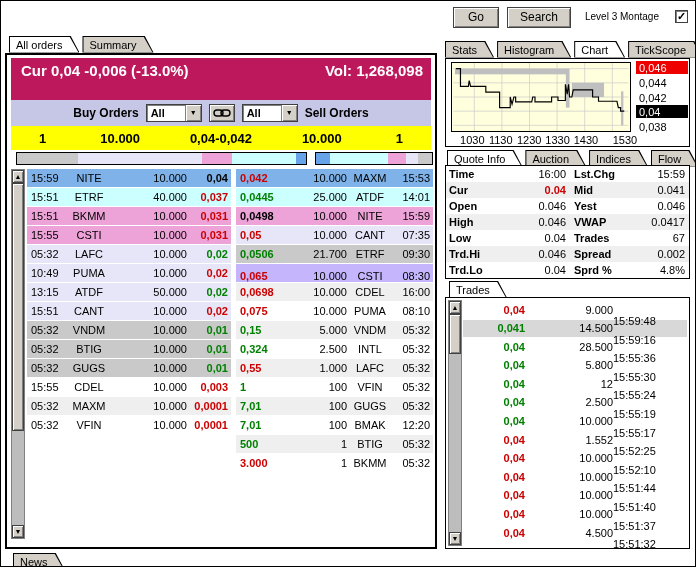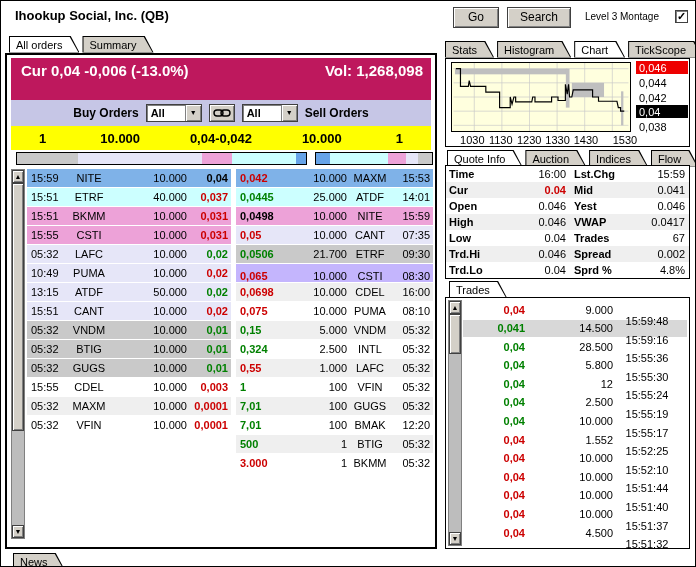--- a/index.html
+++ b/index.html
@@ -68,28 +68,27 @@
   .qrow{height:16px;display:flex;align-items:center;font-size:11px;}
   .qrow .l{width:56px;font-weight:bold;padding-left:3px;}
   .qrow .v{width:64px;text-align:right;}
   .qrow .l2{width:66px;font-weight:bold;padding-left:8px;}
   .qrow .v2{flex:1;text-align:right;padding-right:4px;}
 
   #tradespanel{top:296px;height:252px;}
   .trow{height:17px;margin-bottom:1.6px;display:flex;align-items:center;font-size:11px;}
   .trow .p{width:62px;text-align:right;font-weight:bold;}
   .trow .s{width:88px;text-align:right;}
-  .trow .t{flex:1;text-align:center;padding-right:6px;margin-top:23px;}
+  .trow .t{flex:1;text-align:left;padding-right:6px;margin-top:23px;}
 </style>
 </head>
 <body>
 
 <div id="app">
 
-  <div class="abs" style="left:14px;top:7px;font-size:13px;font-weight:bold;">Ihookup Social, Inc. (QB)</div>
   <div class="abs btn3d" style="left:452px;top:6px;width:46px;height:21px;line-height:19px;">Go</div>
   <div class="abs btn3d" style="left:506px;top:6px;width:64px;height:21px;line-height:19px;">Search</div>
   <div class="abs" style="left:584px;top:10px;font-size:10px;">Level 3 Montage</div>
   <div class="abs checkbox" style="left:674px;top:9px;">✓</div>
 
   <div class="abs tabrow" style="left:8px;top:34px;height:18px;" id="montage-tabs">
       <div class="tab active">
         <span>All orders</span>
       </div>
       <div class="tab">

